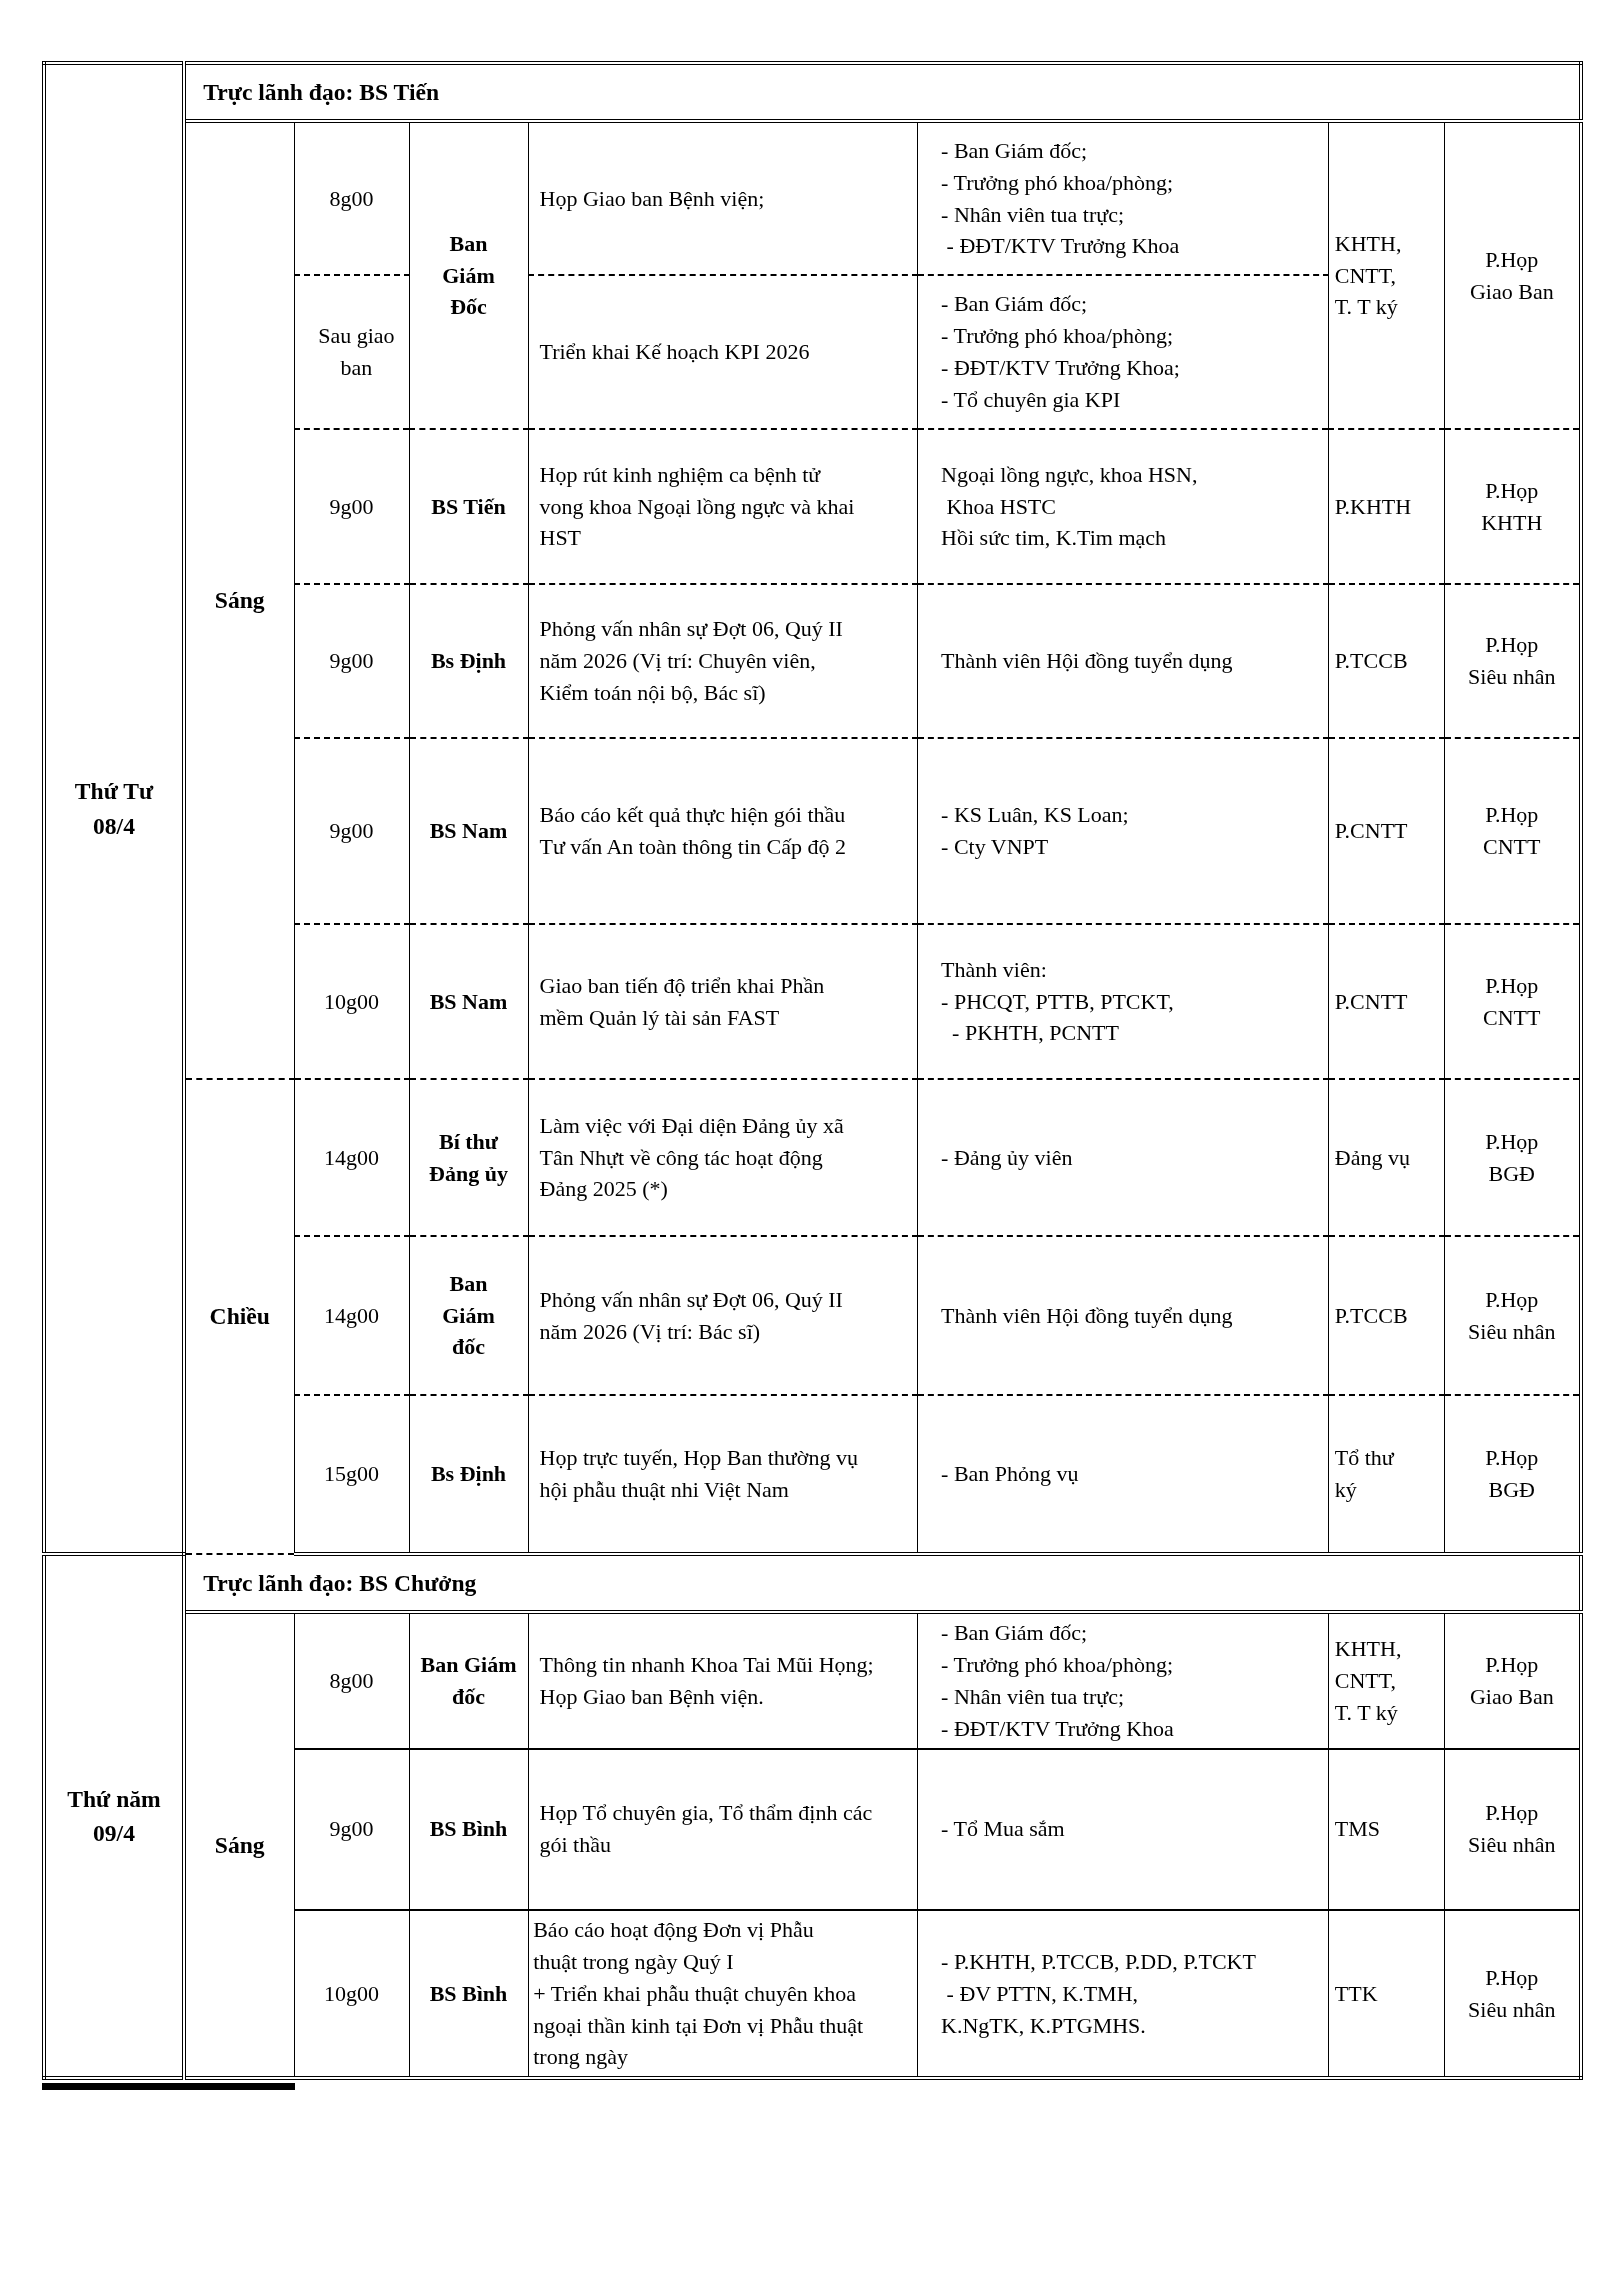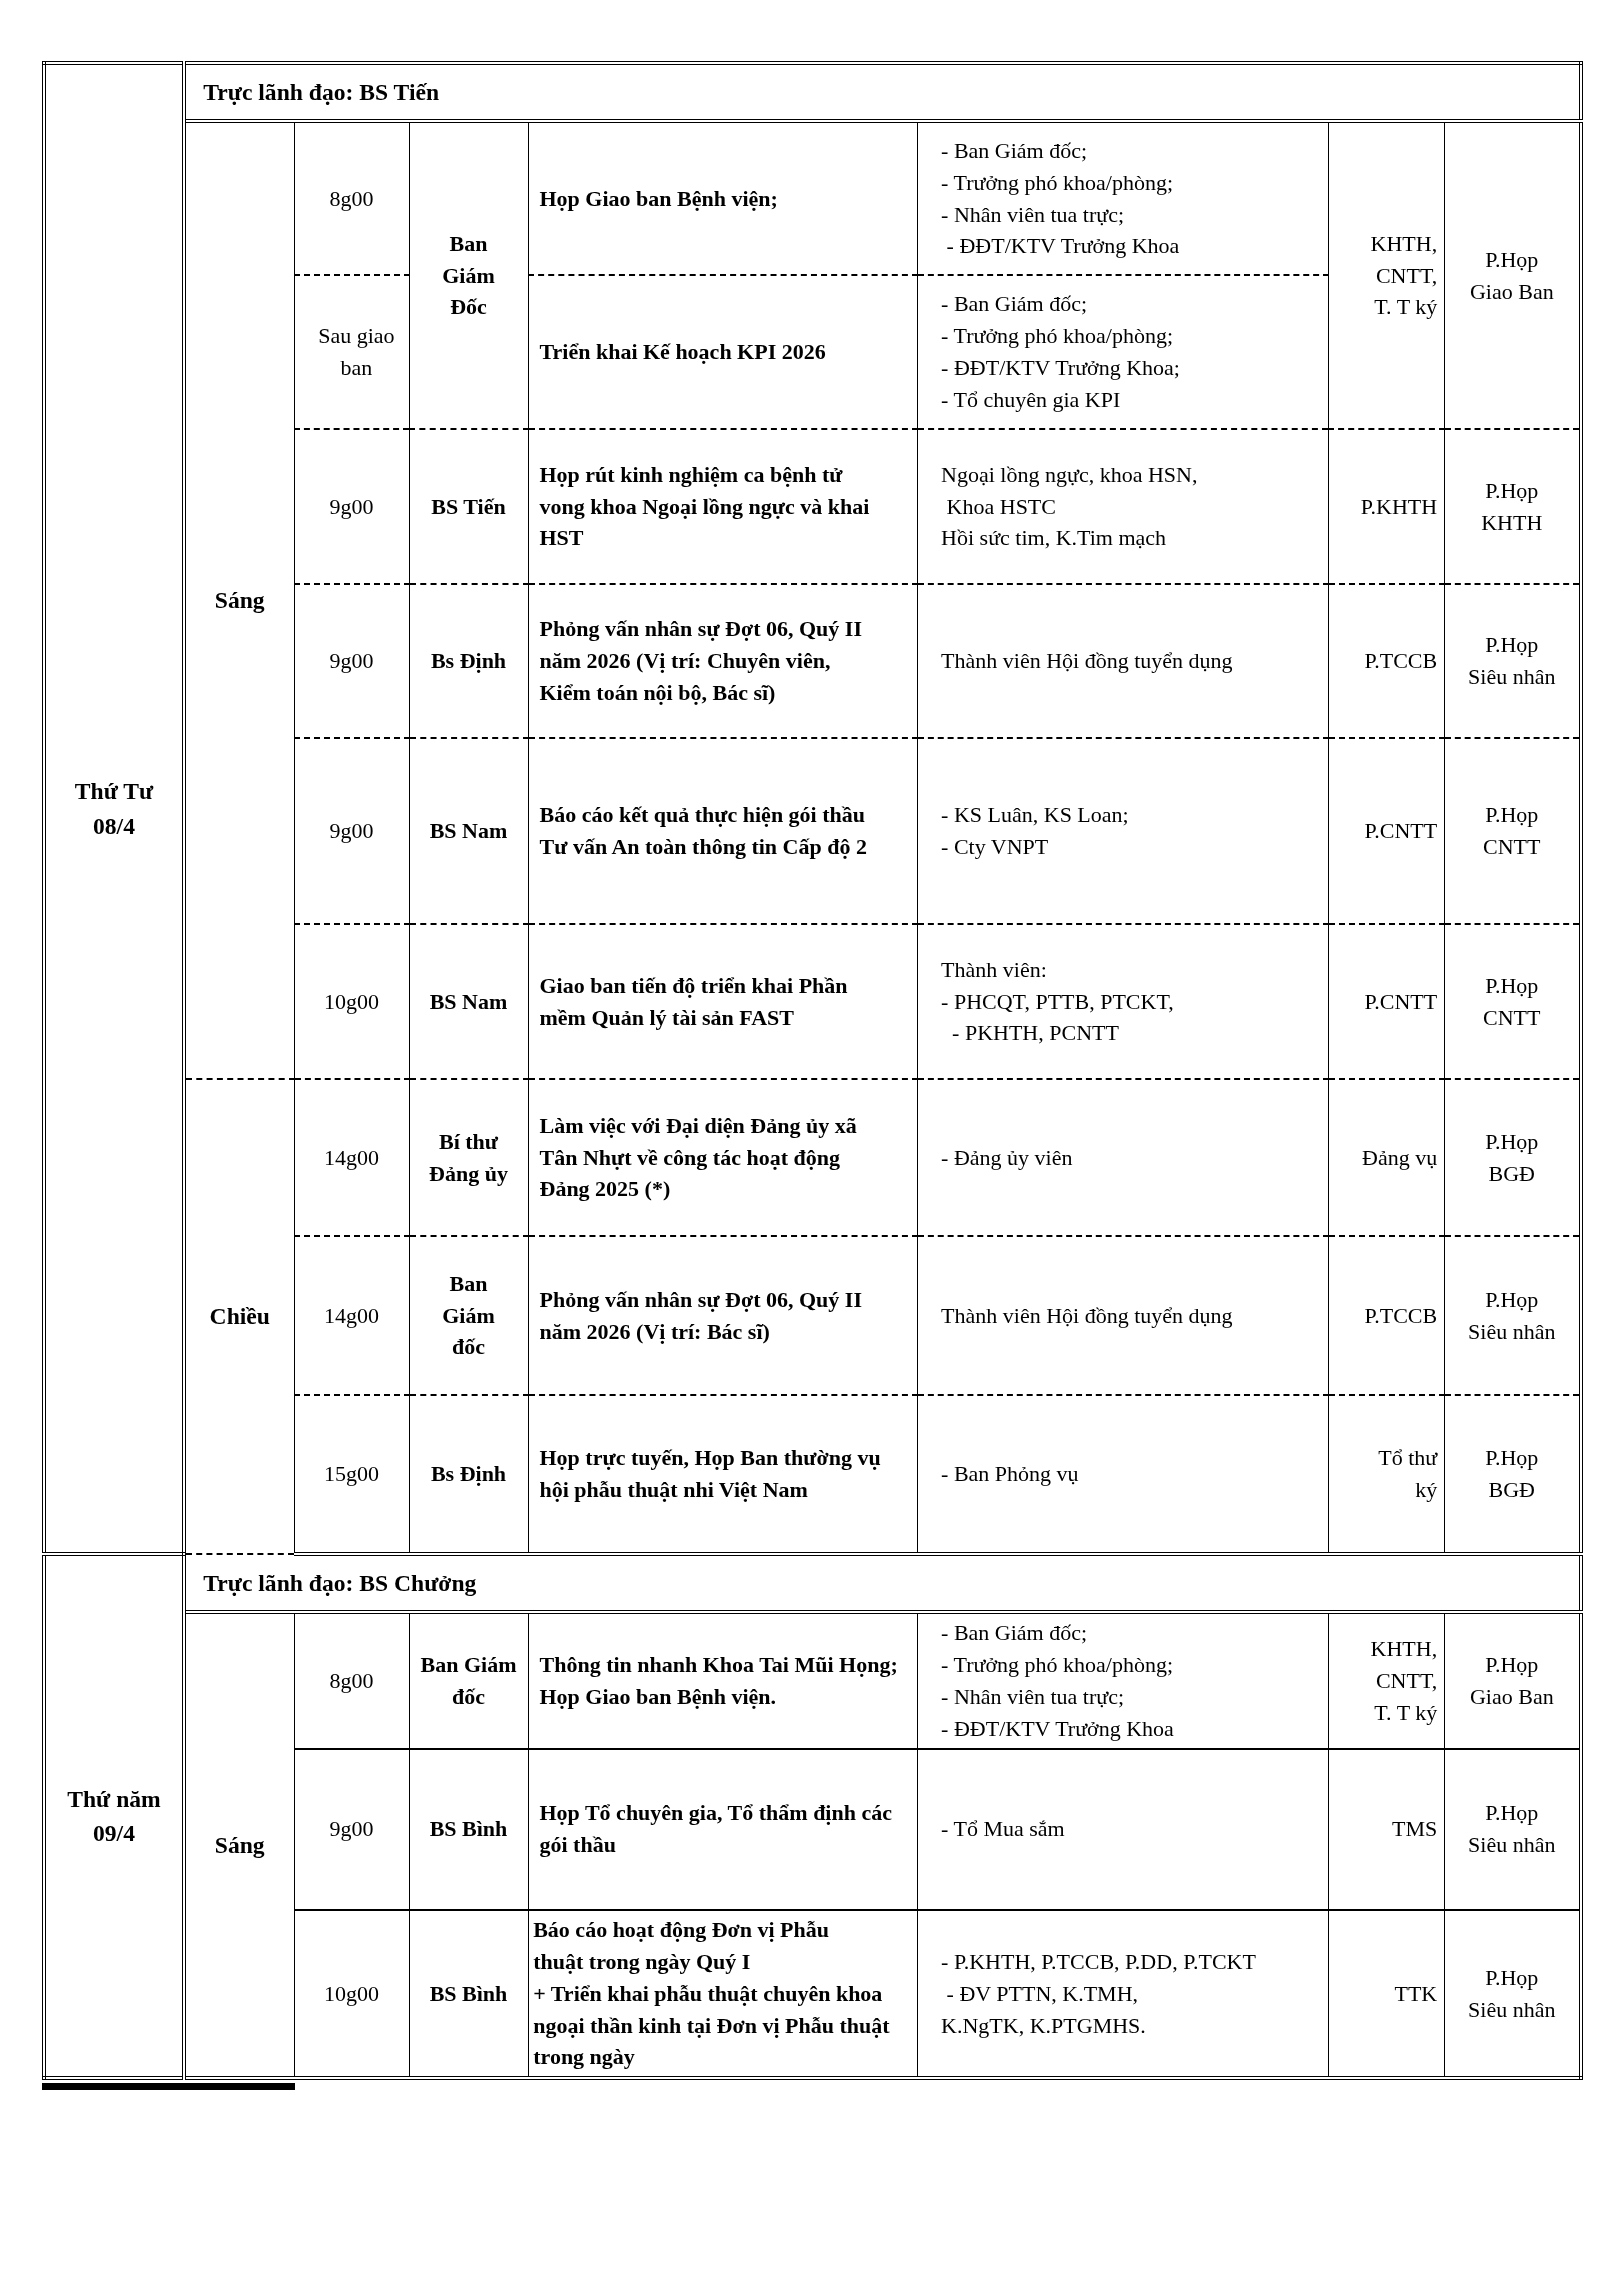--- a/index.html
+++ b/index.html
@@ -22,24 +22,24 @@
     border-right:4.7px double #000;
   }
   td.duty {
     font-weight:bold; font-size:23.6px; text-align:left;
     padding-left:17.3px; border-bottom:4.7px double #000;
   }
   td.session { font-weight:bold; font-size:23.6px; text-align:center; }
   td.time    { text-align:center; }
   td.time.bold { font-weight:normal;padding-left:16px; }
   td.person  { font-weight:bold; text-align:center; }
-  td.content { text-align:left; padding-left:11px; padding-right:7.9px;font-weight:bold; }
+  td.content { text-align:left; padding-left:11px; padding-right:7.9px; }
   td.content.ct-center { text-align:left; padding-left:4.7px; padding-right:4.7px; }
   td.part    { text-align:left; padding-left:23.6px; padding-right:6.3px; }
-  td.dept    { text-align:right; }
+  td.dept    { text-align:left; }
   td.loc     { text-align:center; }
   tr.dash  > td { border-bottom:2.4px dashed #000; }
   tr.solid > td { border-bottom:2.4px solid #000; }
   tr.dayend > td { border-bottom:4.7px double #000; }
   td.bb-day { border-bottom:4.7px double #000; }
   tr.rh-duty { height:58px; }
   tr.rh-r0 { height:154px; } tr.rh-r1 { height:154px; } tr.rh-r2 { height:155px; }
   tr.rh-r3 { height:154px; } tr.rh-r4 { height:186px; } tr.rh-r5 { height:155px; }
   tr.rh-r6 { height:157px; } tr.rh-r7 { height:159px; } tr.rh-r8 { height:159px; }
   tr.rh-s0 { height:130px; } tr.rh-s1 { height:161px; } tr.rh-s2 { height:146px; }

